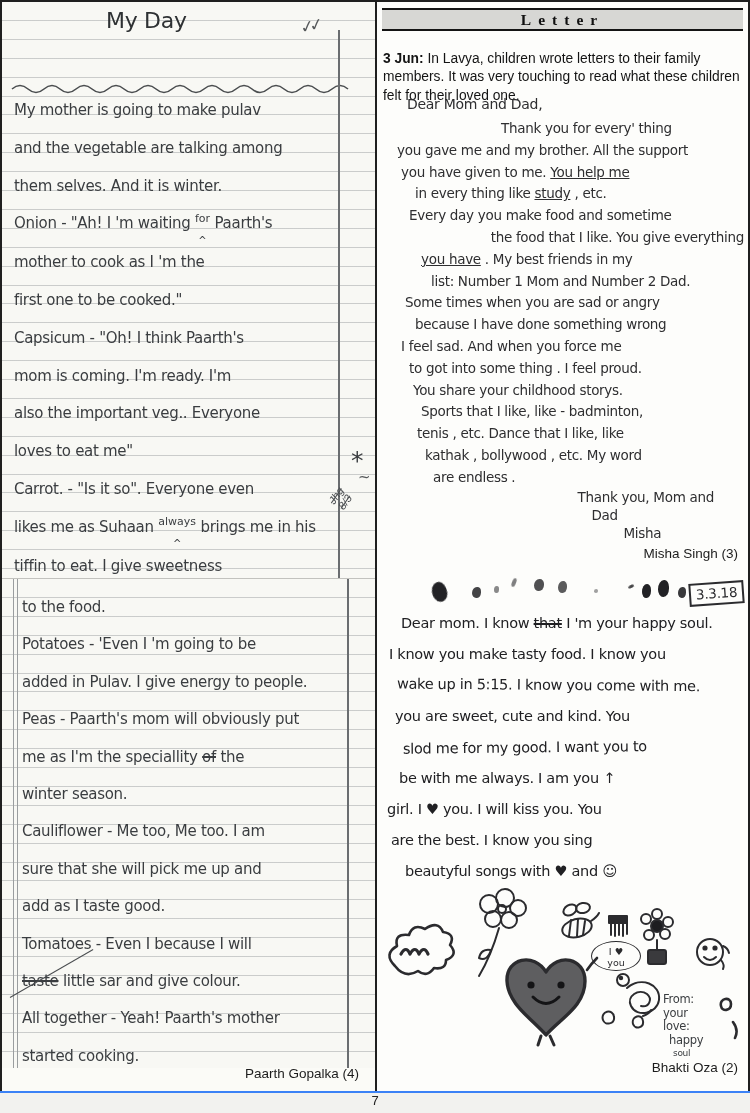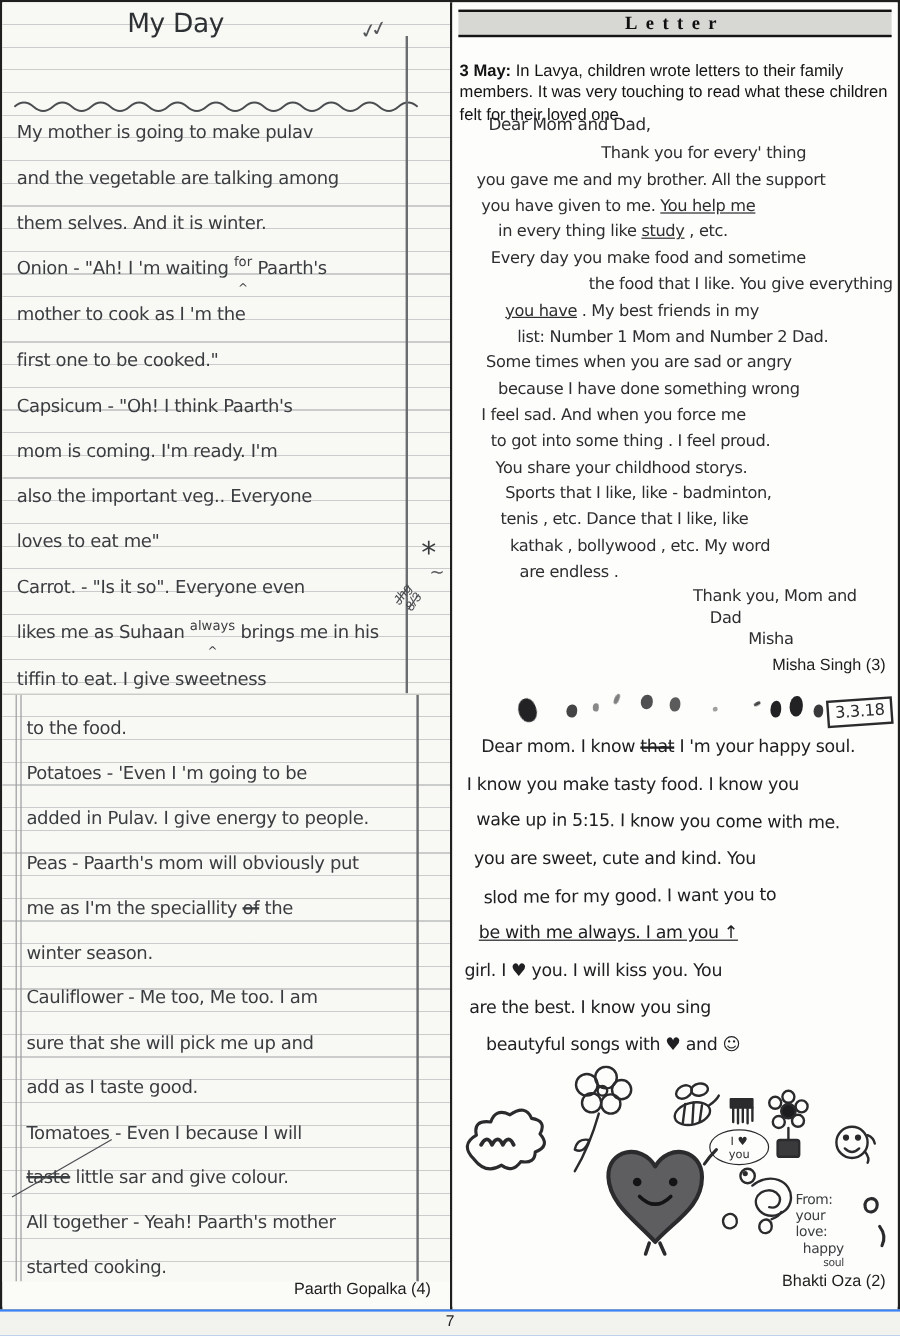--- a/index.html
+++ b/index.html
@@ -88,31 +88,31 @@
   .sm11{left:246px;top:11px;width:8px;height:11px;opacity:.85;}
   .datebox{position:absolute;right:4px;top:580px;border:2px solid #2b2b2e;padding:1px 5px 2px;transform:rotate(-4deg);font-size:13.5px;color:#2b2b2e;}
 
   .l2{position:absolute;left:8px;top:606px;right:2px;}
   .l2 .hl{font-size:14.5px;line-height:31px;color:#202023;}
   .l2 div:nth-of-type(1){padding-left:16px;}
   .l2 div:nth-of-type(2){padding-left:4px;}
   .l2 div:nth-of-type(3){padding-left:12px;transform:rotate(.5deg);}
   .l2 div:nth-of-type(4){padding-left:10px;}
   .l2 div:nth-of-type(5){padding-left:18px;transform:rotate(-.6deg);}
-  .l2 div:nth-of-type(6){padding-left:14px;text-decoration:underline;}
+  .l2 div:nth-of-type(6){padding-left:14px;}
   .l2 div:nth-of-type(7){padding-left:2px;}
   .l2 div:nth-of-type(8){padding-left:6px;}
   .l2 div:nth-of-type(9){padding-left:20px;}
 
   .doodles{position:absolute;left:4px;top:886px;}
   .bubble{position:absolute;left:214px;top:939px;width:50px;height:30px;border:1.8px solid #2a2a2d;border-radius:50%;
     font-family:"DejaVu Sans",sans-serif;font-size:9.5px;line-height:11px;color:#2a2a2d;text-align:center;padding-top:4px;box-sizing:border-box;white-space:pre-line;}
   .fromblock{position:absolute;left:286px;top:991px;font-size:11.5px;line-height:13.5px;color:#3a3d40;}
   .fromblock div:nth-of-type(4){padding-left:6px;}
-  .fromblock div:nth-of-type(5){padding-left:10px;font-size:9px;text-align:right;}
+  .fromblock div:nth-of-type(5){padding-left:10px;font-size:9px;}
 </style>
 </head>
 <body>
 
 <div class="page">
   <div class="sheet"></div>
 
   <div class="col-left">
     <div class="scan scan1">
       <div class="essay-title hw">My Day</div>
@@ -166,21 +166,21 @@
         </div>
       <div class="slash"></div>
     </div>
     <div class="essay-attr">Paarth Gopalka (4)</div>
   </div>
 
   <div class="divider"></div>
 
   <div class="col-right">
     <div class="header-bar">Letter</div>
-    <p class="intro"><b>3 May:</b><span> In Lavya, children wrote letters to their family members. It was very touching to read what these children felt for their loved one.</span></p>
+    <p class="intro"><b>3 Jun:</b><span> In Lavya, children wrote letters to their family members. It was very touching to read what these children felt for their loved one.</span></p>
 
     <div class="salutation hw">Dear Mom and Dad,</div>
     <div class="l1">
 
     <div class="hl">Thank you for every' thing</div>
         <div class="hl">you gave me and my brother. All the support</div>
         <div class="hl">you have given to me. <span class="uline">You help me</span></div>
         <div class="hl">in every thing like <span class="uline">study</span> , etc.</div>
         <div class="hl">Every day you make food and sometime</div>
         <div class="hl">the food that I like. You give everything</div>

